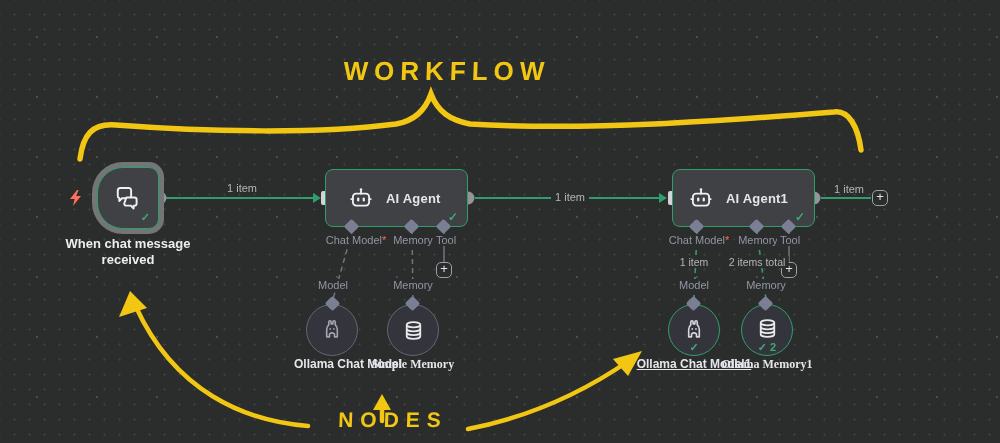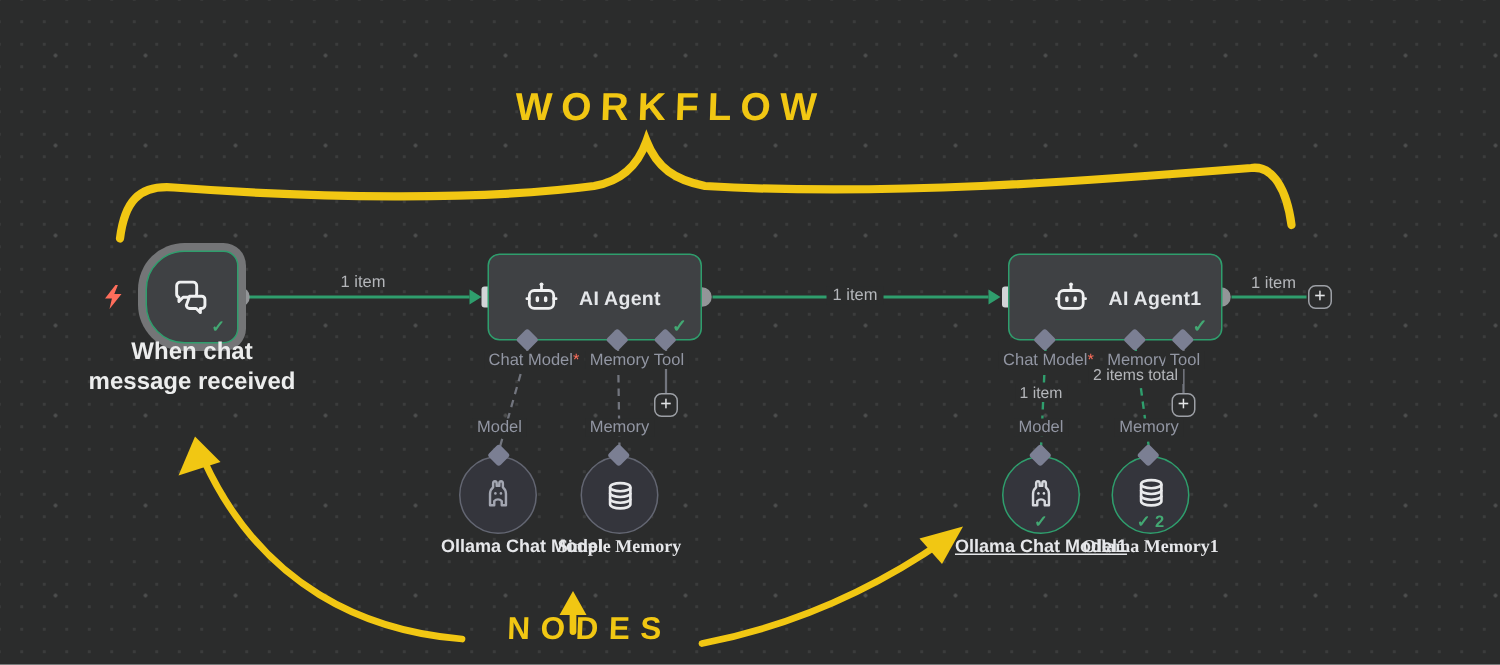--- a/index.html
+++ b/index.html
@@ -28,21 +28,21 @@
     display:flex; align-items:center;
   }
   .trigger-node {
     left:97px; top:167px; width:62px; height:62px;
     border-radius:26px 10px 10px 26px;
     box-shadow:0 0 0 5px #747577;
     justify-content:center;
   }
   .agent-node { height:58px; width:143px; border-radius:8px; padding-left:15px; gap:12px; }
   #agent-0 { left:325px; top:169px;padding-left:22px; }
-  #agent-1 { left:672px; top:169px;justify-content:center; }
+  #agent-1 { left:672px; top:169px; }
 
   .agent-title { color:#e4e6e9; font-size:13px; font-weight:700; letter-spacing:.2px; }
   .node-check { position:absolute; color:#43a873; font-size:12px; font-weight:700; }
   .agent-node .node-check { right:9px; bottom:2px; }
   .trigger-node .node-check { right:8px; bottom:4px; font-size:11px; }
 
   
   .subcircle {
     position:absolute; z-index:2; width:52px; height:52px; border-radius:50%;
     background:#34353c; border:1.8px solid #636672;
@@ -63,22 +63,22 @@
   
   .lbl { position:absolute; z-index:4; white-space:nowrap; transform:translateX(-50%); }
   .port-label { font-size:11px; color:#9296a3; background:#2b2c2c; padding:0 3px; }
   .port-star { color:#ff6e5c; }
   .count-label { font-size:10.5px; color:#b4b6ba; background:#2b2c2c; padding:0 3px; }
   .edge-label { font-size:11px; color:#b4b6ba; z-index:3; }
   .edge-label.on-line { background:#2b2c2c; padding:0 4px; }
   .sub-title { font-size:12px; font-weight:700; color:#e6e7ea; }
   .sub-title.over { z-index:5;font-family:Liberation Serif, serif; }
   .trigger-title {
-    position:absolute; z-index:4; left:58px; top:225px; width:140px;
-    text-align:center; font-size:16px; font-weight:700; color:#eceded; line-height:1.25;
+    position:absolute; z-index:4; left:58px; top:236px; width:140px;
+    text-align:center; font-size:13px; font-weight:700; color:#eceded; line-height:1.25;
   }
 
   
   .plus-btn {
     position:absolute; z-index:3; width:16px; height:16px;
     border:1.6px solid #9da0a6; border-radius:5px; background:#2b2c2c;
     color:#e3e4e6; font-size:13px; line-height:12px; text-align:center; font-weight:400;
     cursor:pointer;
   }
 
@@ -175,21 +175,21 @@
   <div class="lbl port-label" style="left:790px; top:234px;">Tool</div>
 
   <div class="plus-btn" style="left:436px; top:262px;">+</div>
   <div class="plus-btn" style="left:781px; top:262px;">+</div>
   <div class="plus-btn" style="left:872px; top:190px;">+</div>
 
   <div class="lbl edge-label" style="left:242px; top:182px;">1 item</div>
   <div class="lbl edge-label on-line" style="left:570px; top:191px;">1 item</div>
   <div class="lbl edge-label" style="left:849px; top:183px;">1 item</div>
   <div class="lbl count-label" style="left:694px; top:256px;">1 item</div>
-  <div class="lbl count-label" style="left:757px; top:244px;">2 items total</div>
+  <div class="lbl count-label" style="left:757px; top:256px;">2 items total</div>
 
   <div class="lbl port-label" style="left:333px; top:279px;">Model</div>
   <div class="lbl port-label" style="left:413px; top:279px;">Memory</div>
   <div class="diamond" style="left:327px; top:298px;"></div>
   <div class="diamond" style="left:407px; top:298px;"></div>
 
   <div class="subcircle" style="left:306px; top:304px;">
     <svg width="26" height="26" viewBox="0 0 24 24" fill="none" stroke="#a3a6b1" stroke-width="1.5" stroke-linejoin="round">
       <path d="M9 5 c0-2 2.2-2 2.2 0 v1.4 h1.6 V5 c0-2 2.2-2 2.2 0 v2.3 c1.2 1 1.9 2.4 1.9 4 v7 h-2.6 v-2.6 a3.3 3.3 0 0 0 -4.6 0 v2.6 H7.1 v-7 c0-1.6 .7-3 1.9-4 z"></path>
       <circle cx="10.4" cy="11" r="0.8" fill="#a3a6b1" stroke="none"></circle>

